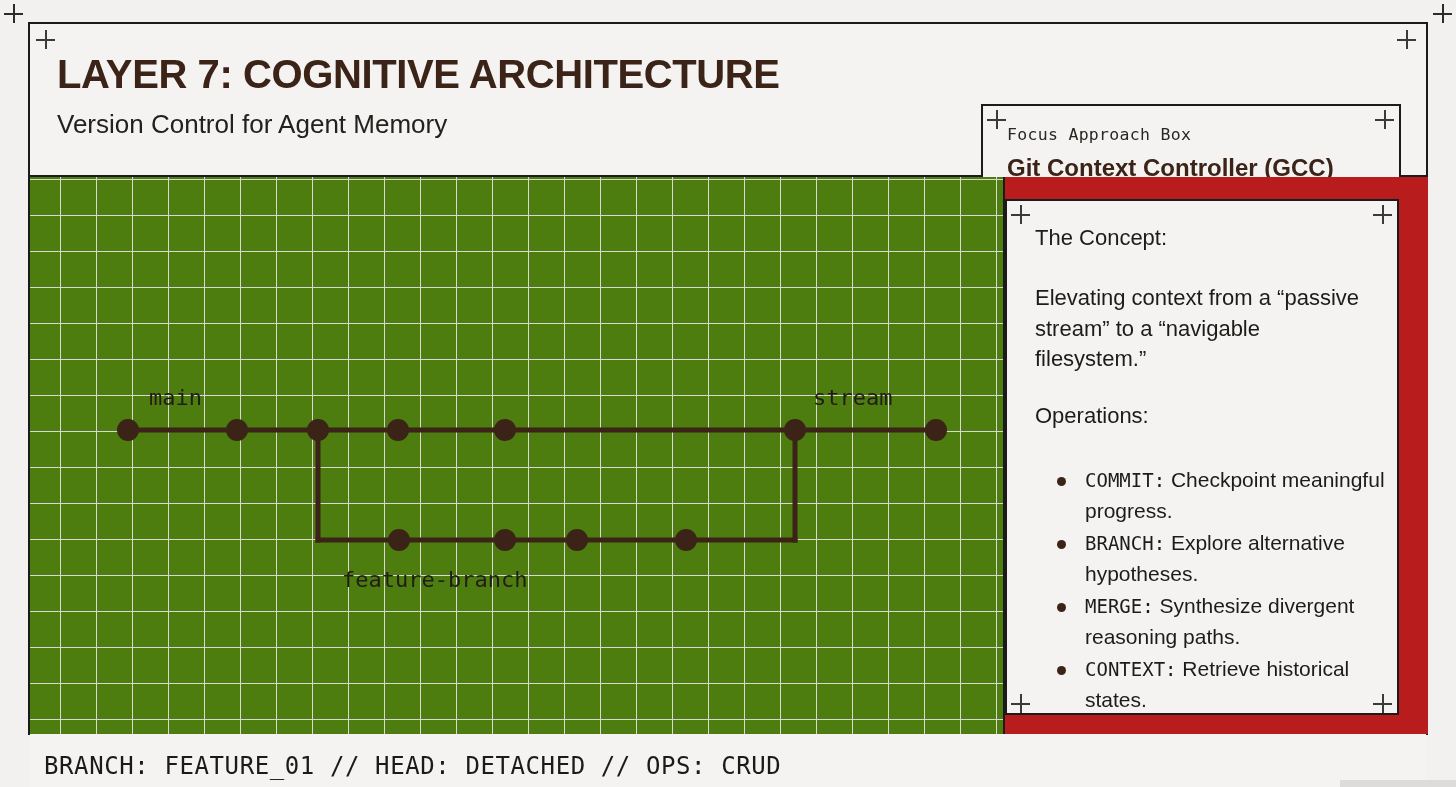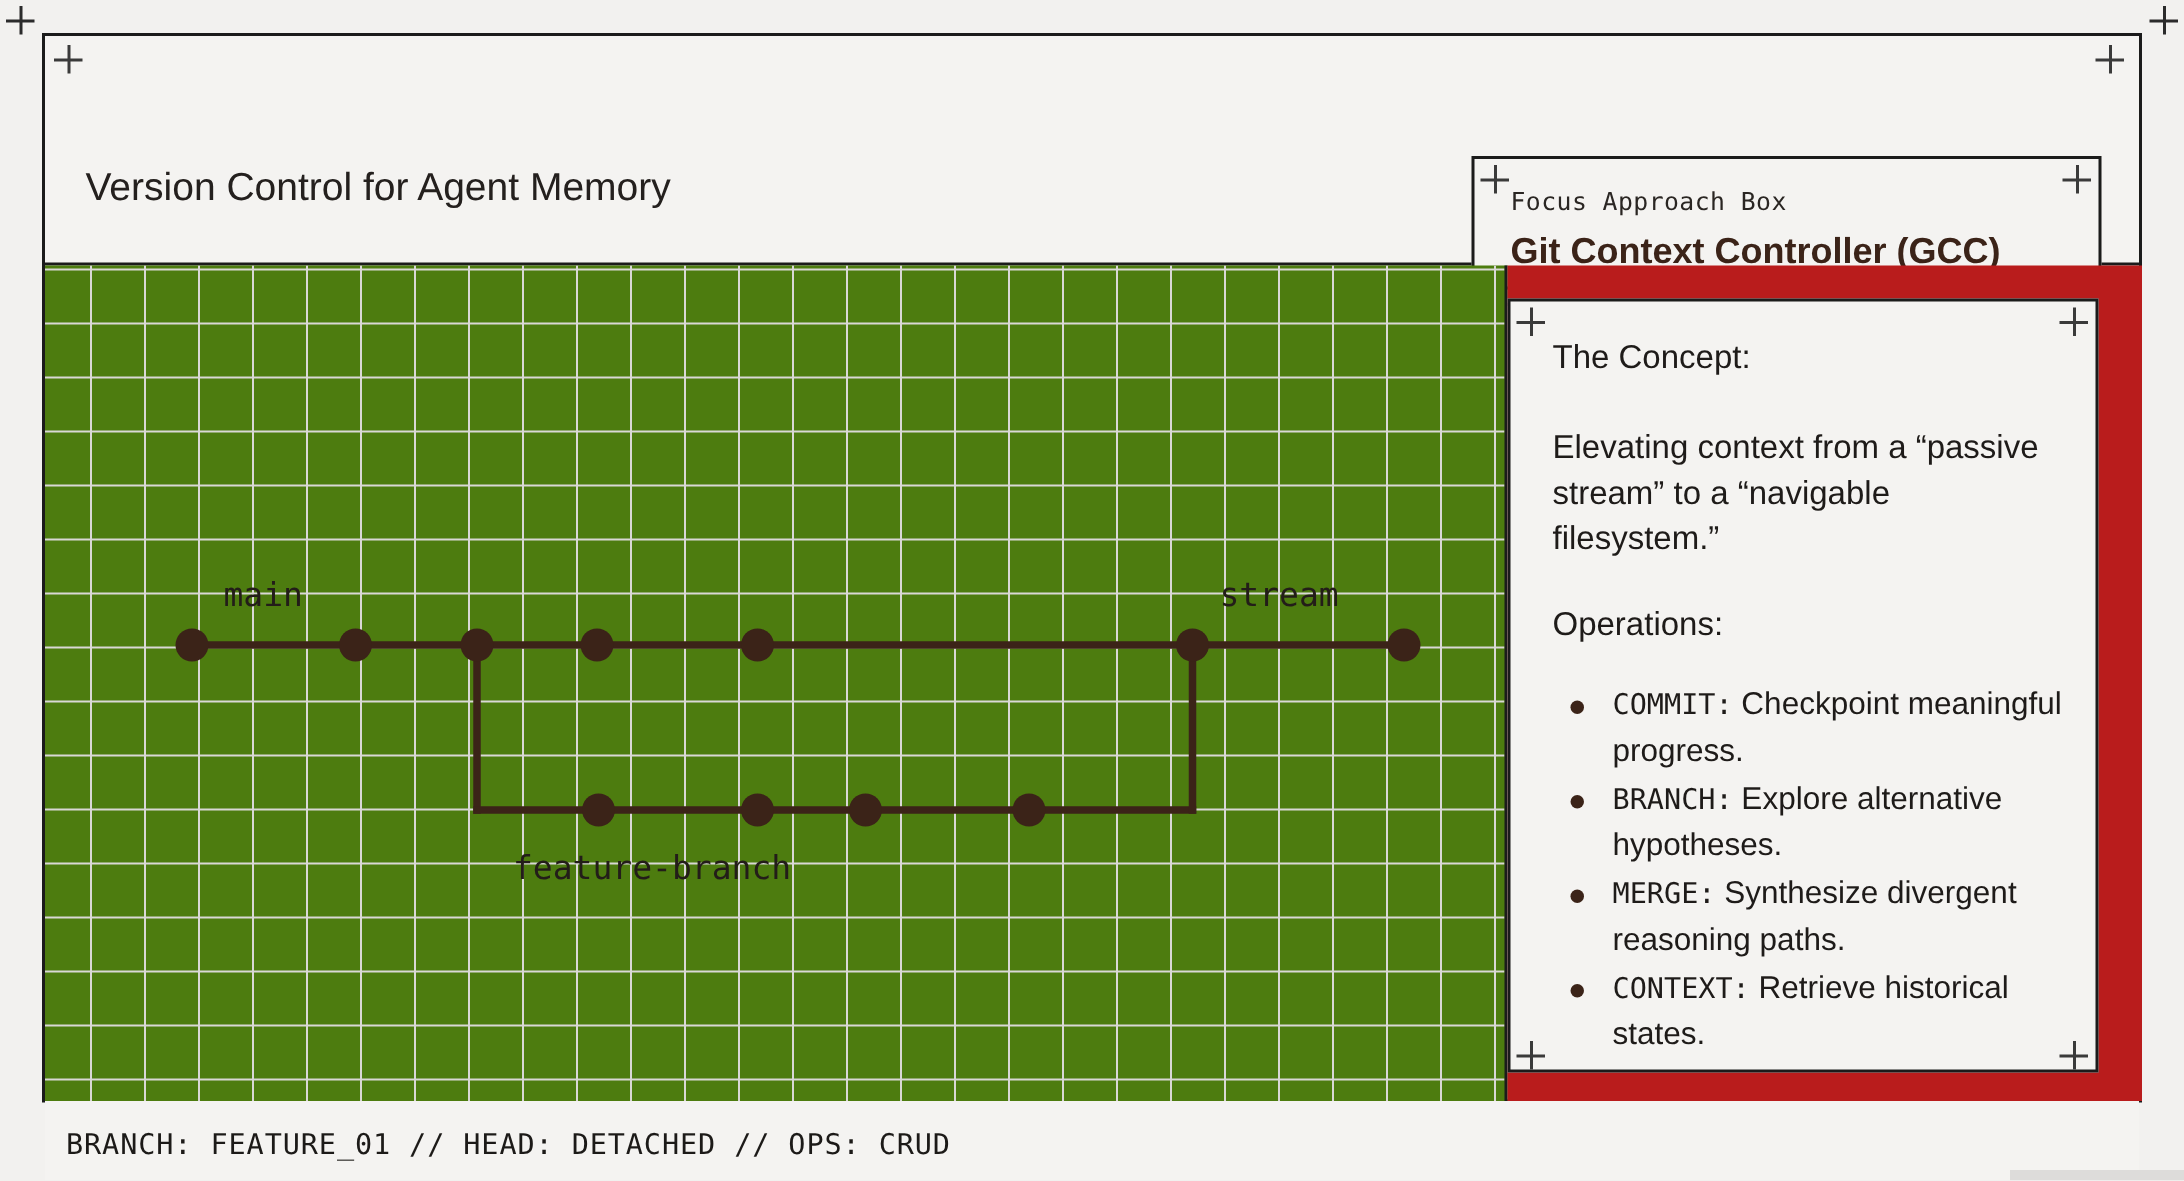--- a/index.html
+++ b/index.html
@@ -184,21 +184,21 @@
     left: 28px;
     top: 202px;
     font-size: 22px;
     color: #1e1b19;
   }
   #ops-list {
     position: absolute;
     left: 14px;
     top: 248px;
     width: 370px;
-    margin: 6px;
+    margin: 16px;
     padding: 0;
     list-style: none;
   }
   #ops-list li {
     position: relative;
     padding-left: 48px;
     margin-bottom: 2px;
     font-size: 21px;
     line-height: 30.5px;
     color: #1e1b19;
@@ -226,21 +226,21 @@
     width: 100%;
     height: 58px;
     box-sizing: border-box;
     background: #f4f3f1;
   }
   #status-text {
     position: absolute;
     left: 14px;
     top: 18px;
     font-family: "DejaVu Sans Mono", monospace;
-    font-size: 19px;
+    font-size: 24px;
     letter-spacing: 0.6px;
     color: #1c1a18;
     white-space: nowrap;
   }
   #bottom-shadow {
     position: absolute;
     left: 1340px;
     top: 780px;
     width: 116px;
     height: 7px;
@@ -254,20 +254,21 @@
 
   <div class="crop" style="left:4px;  top:4px;"></div>
   <div class="crop" style="left:1433px; top:4px;"></div>
 
   <div id="frame">
 
     <div class="crop thin" style="left:6px; top:6px;"></div>
     <div class="crop thin" style="left:1367px; top:6px;"></div>
 
     <div id="header">
+      <div id="title">LAYER 7: COGNITIVE ARCHITECTURE</div>
       <div id="subtitle">Version Control for Agent Memory</div>
 
       <div id="focus-box">
         <div class="crop thin" style="left:4px; top:4px;"></div>
         <div class="crop thin" style="left:392px; top:4px;"></div>
         <div class="crop thin" style="left:4px; top:76px;"></div>
         <div class="crop thin" style="left:392px; top:76px;"></div>
         <div id="focus-label">Focus Approach Box</div>
         <div id="focus-value">Git Context Controller (GCC)</div>
       </div>

